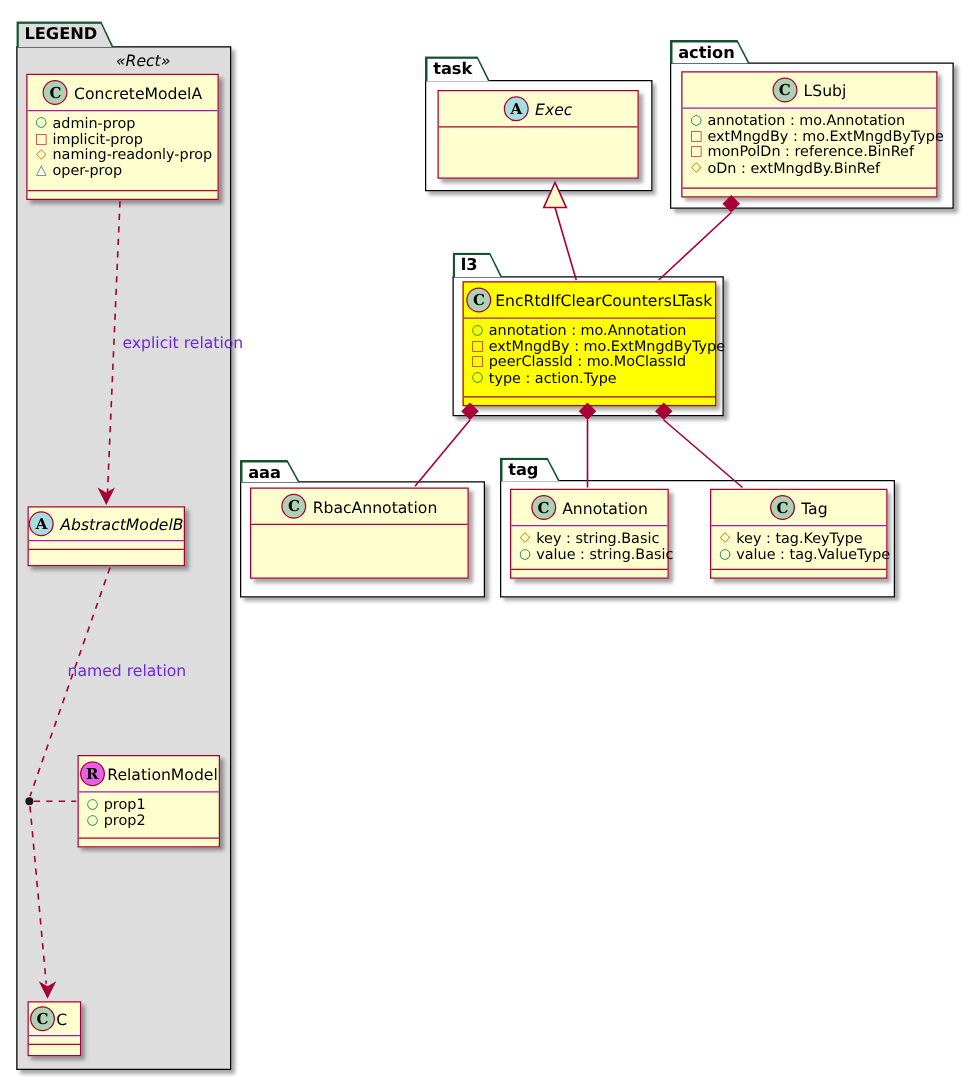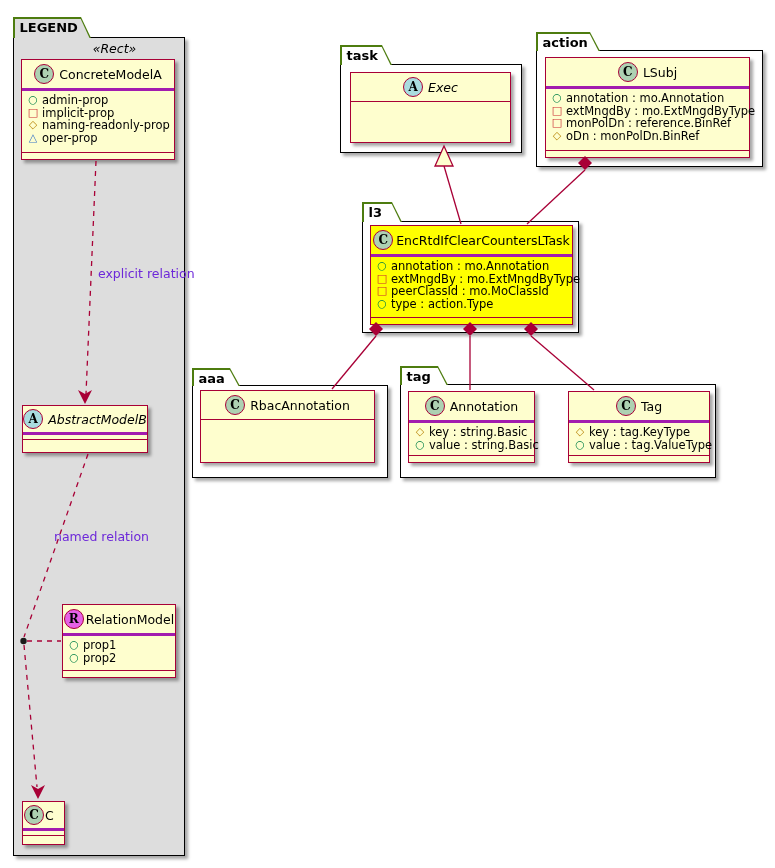--- a/index.html
+++ b/index.html
@@ -1,21 +1,21 @@
 <!DOCTYPE html>
 <html><head>
 <meta charset="utf-8">
 <style>
   * { margin:0; padding:0; box-sizing:border-box; }
   html,body { background:#ffffff; }
   body { font-family:"DejaVu Sans", sans-serif; }
   .canvas { position:relative; width:775px; height:868px; background:#fff; overflow:hidden; }
 
   
-  .pkg-tab { position:absolute; z-index:2; background:#4d7c0f;
+  .pkg-tab { position:absolute; z-index:2; background:#14532d;
              clip-path:polygon(0 0, calc(100% - 10px) 0, 100% 100%, 0 100%);padding-left:40px; }
   .pkg-tab .in { position:absolute; left:1.5px; top:1.5px; right:1.5px; bottom:0;
                  background:#fff; clip-path:polygon(0 0, calc(100% - 9px) 0, 100% 100%, 0 100%);
                  font-weight:bold; font-size:13px; line-height:17px; padding-left:5px; color:#000; }
   .pkg-tab.gray .in { background:#DDDDDD; }
   .pkg-body { position:absolute; z-index:1; background:#fff; border:1.8px solid #000;
               box-shadow:3px 3px 3px rgba(0,0,0,0.35); }
   .pkg-body.gray { background:#DDDDDD; }
   .stereotype { position:absolute; z-index:2; font-style:italic; font-size:12.5px;
                 text-align:center; color:#000; }
@@ -26,21 +26,21 @@
   .uclass.hl { background:#FFFF00; }
   .utitle { display:flex; align-items:center; justify-content:center; gap:5px; padding:4px 5px; }
   .utitle .tname { font-size:12.5px; color:#000; white-space:nowrap; }
   .utitle .tname.it { font-style:italic; }
   .cicon { flex:0 0 auto; width:20px; height:20px; border-radius:50%; border:1px solid #A80036;
            display:flex; align-items:center; justify-content:center;
            font-family:"DejaVu Serif", serif; font-weight:bold; font-size:12px; color:#000; }
   .cicon.c { background:#ADD1B2; }
   .cicon.a { background:#A9DCDF; }
   .cicon.r { background:#E661E6; }
-  .uattrs { border-top:3px solid #a21caf; padding:3px 6px 4px 5px; flex:1 1 auto;text-align:center; }
+  .uattrs { border-top:1px solid #a21caf; padding:3px 6px 4px 5px; flex:1 1 auto;text-align:center; }
   .uattrs.empty { flex:0 0 auto; height:7px; padding:0; }
   .umeth { border-top:1px solid #A80036; flex:0 0 auto; height:7px; }
   .mrow { display:flex; align-items:center; gap:3px; font-size:11.5px; line-height:12.5px;
           color:#000; white-space:nowrap; }
   .vi { flex:0 0 auto; width:12px; text-align:center; font-size:11px; line-height:12px; }
   .vi-circle::before   { content:"○"; color:#038048; }
   .vi-square::before   { content:"□"; color:#C82930; }
   .vi-diamond::before  { content:"◇"; color:#B8860B; }
   .vi-triangle::before { content:"△"; color:#3C78C8; }
 
@@ -151,21 +151,21 @@
       <div class="mrow">
           <span class="vi vi-square"></span>
           <span>extMngdBy : mo.ExtMngdByType</span>
         </div>
       <div class="mrow">
           <span class="vi vi-square"></span>
           <span>monPolDn : reference.BinRef</span>
         </div>
       <div class="mrow">
           <span class="vi vi-diamond"></span>
-          <span>oDn : monPolDn.BinRef</span>
+          <span>oDn : extMngdBy.BinRef</span>
         </div>
     </div>
     <div class="umeth"></div>
   </div>
 
   <div class="pkg-body" style="left:362px; top:221px; width:217px; height:112px;"></div>
   <div class="pkg-tab" style="left:362px; top:202px; width:36px; height:20px;">
     <span class="in">l3</span>
   </div>
 

